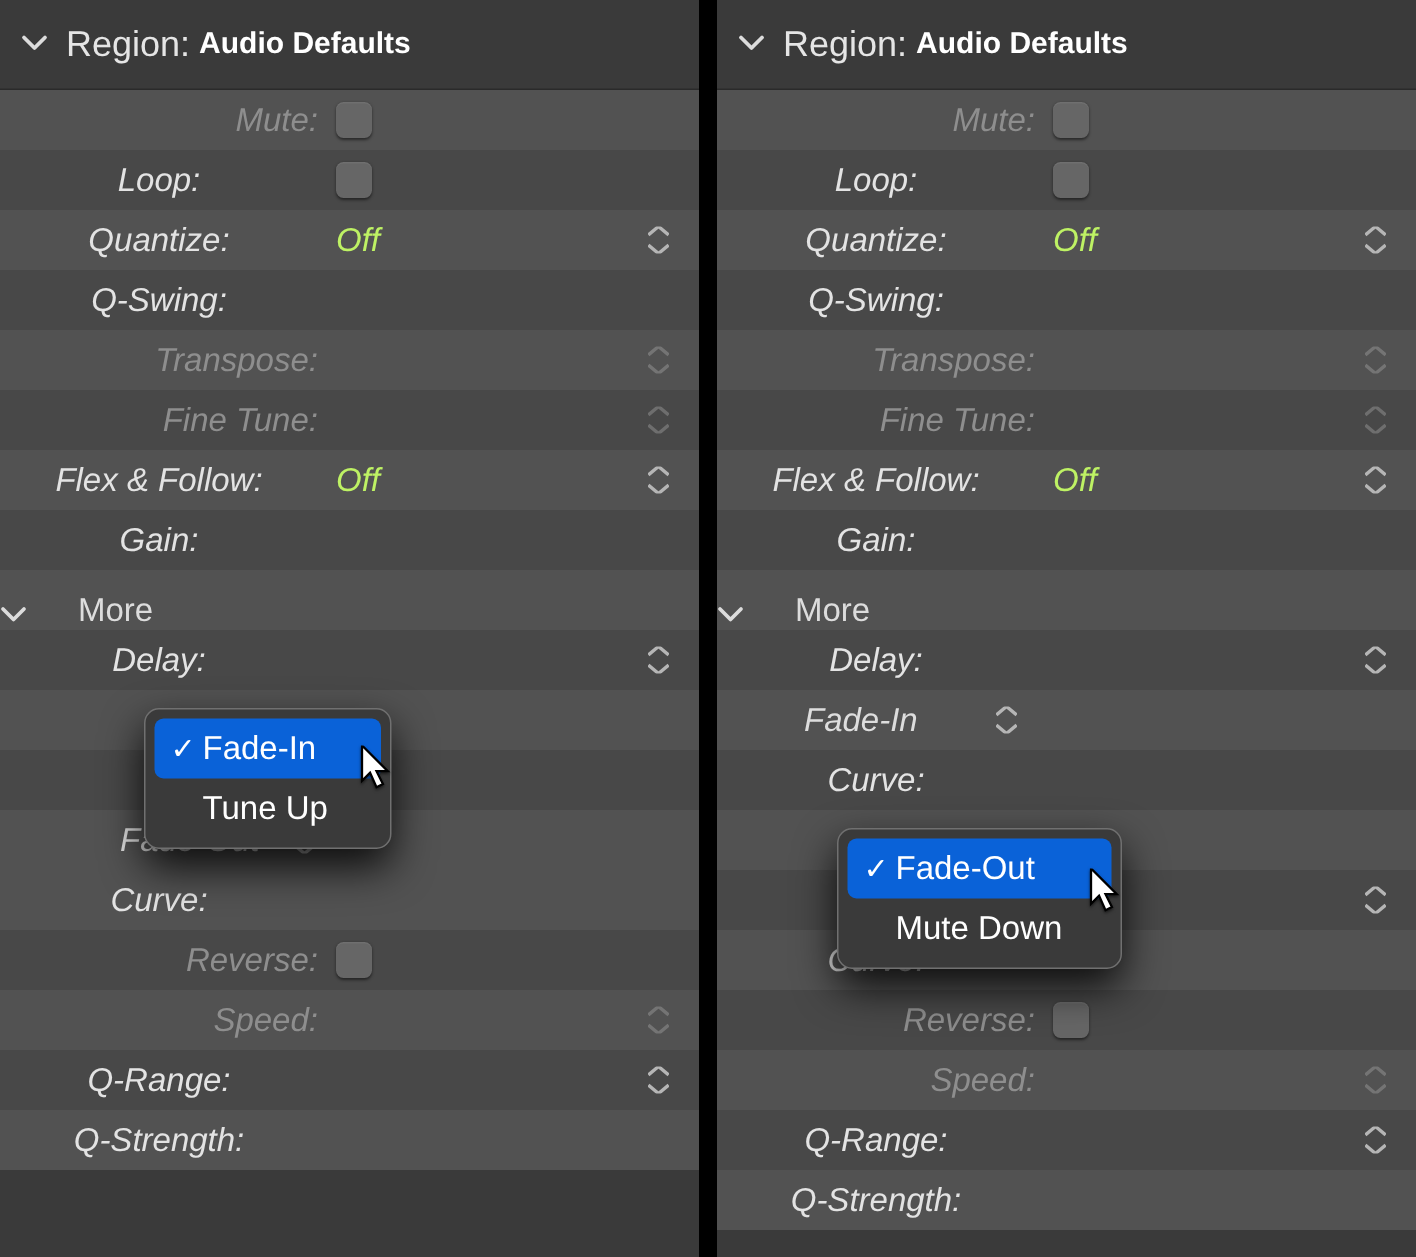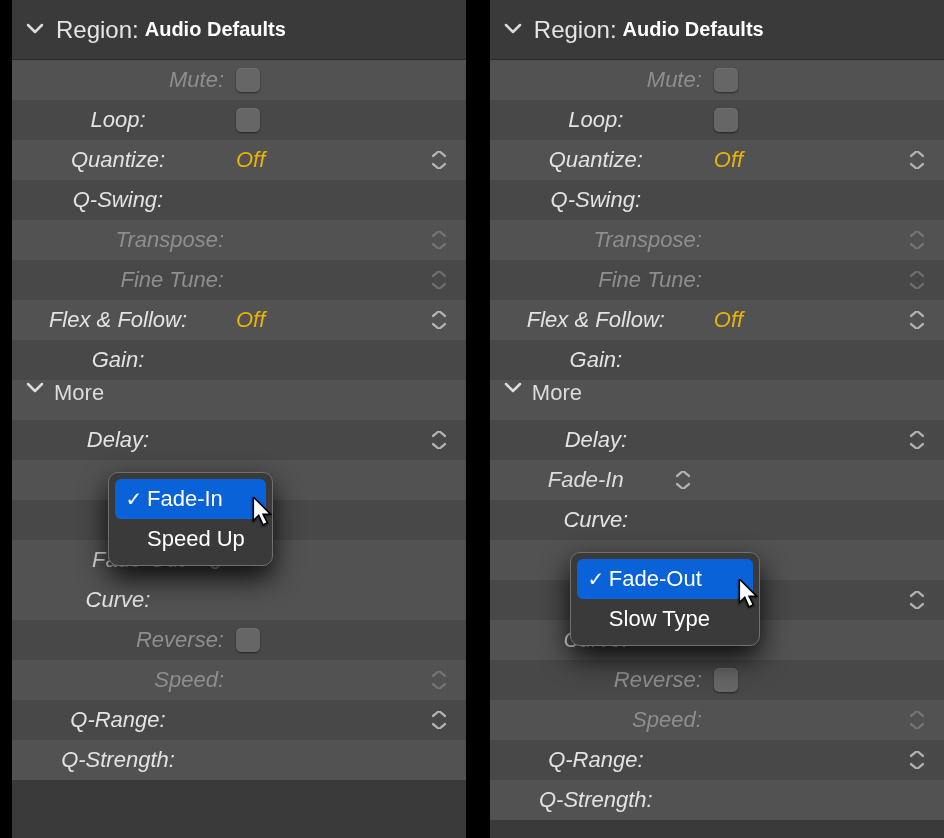--- a/index.html
+++ b/index.html
@@ -28,21 +28,20 @@
     overflow:hidden;
     display:flex;
     flex-direction:row;
   }
   .panel{
     position:relative;
     width:466px;
     height:838px;
     background:var(--bg-dark);
     overflow:hidden;
-    margin-left:12px;
   }
   .gap{
     width:12px;
     height:838px;
     background:#000;
   }
   
   .header{
     display:flex;
     align-items:center;
@@ -81,21 +80,21 @@
   .row.even{background:var(--bg-row-even);}
   .row .label{
     width:var(--label-width);
     text-align:right;
     padding-right:8px;
     color:var(--text);
   }
   .row.dim .label{color:var(--text-dim);}
   .row .value{
     flex:1;
-    color:#eab308;
+    color:#bef264;
     padding-left:4px;
     position:relative;
     display:flex;
     align-items:center;
   }
   .stepper{
     position:absolute;
     right:6px;
     top:50%;
     transform:translateY(-50%);
@@ -116,25 +115,25 @@
   }
   .inline-stepper{
     width:14px;height:20px;
     display:inline-flex;flex-direction:column;justify-content:center;gap:2px;
     margin-left:6px;
   }
 
   
   .sub{
     display:flex;
-    align-items:flex-start;
+    align-items:flex-end;
     height:var(--row-h);
-    padding-left:14px;
     font-size:22px;
     color:var(--text);
+    gap:24px;
   }
   .sub .disclosure{margin-right:10px;}
 
   
 
   
   .popup{
     position:absolute;
     background:var(--popup-bg);
     border:1px solid var(--popup-border);
@@ -355,21 +354,21 @@
     <div class="value"></div>
   </div>
 
   <div class="popup" style="left:96px;top:472px;">
     <div class="item sel">
       <span class="check">✓</span>
       <span>Fade-In</span>
     </div>
     <div class="item">
       <span class="check"></span>
-      <span>Speed Up</span>
+      <span>Tune Up</span>
     </div>
   </div>
 
   <div class="cursor" style="left:238px;top:497px;">
     <svg width="26" height="30" viewBox="0 0 18 28">
         <use href="#cursor-arrow"></use>
       </svg>
   </div>
 
 </div>
@@ -549,21 +548,21 @@
     <div class="value"></div>
   </div>
 
   <div class="popup" style="left:80px;top:552px;min-width:190px;">
     <div class="item sel">
       <span class="check">✓</span>
       <span>Fade-Out</span>
     </div>
     <div class="item">
       <span class="check"></span>
-      <span>Slow Type</span>
+      <span>Mute Down</span>
     </div>
   </div>
 
   <div class="cursor" style="left:246px;top:579px;">
     <svg width="26" height="30" viewBox="0 0 18 28">
         <use href="#cursor-arrow"></use>
       </svg>
   </div>
 
 </div>

